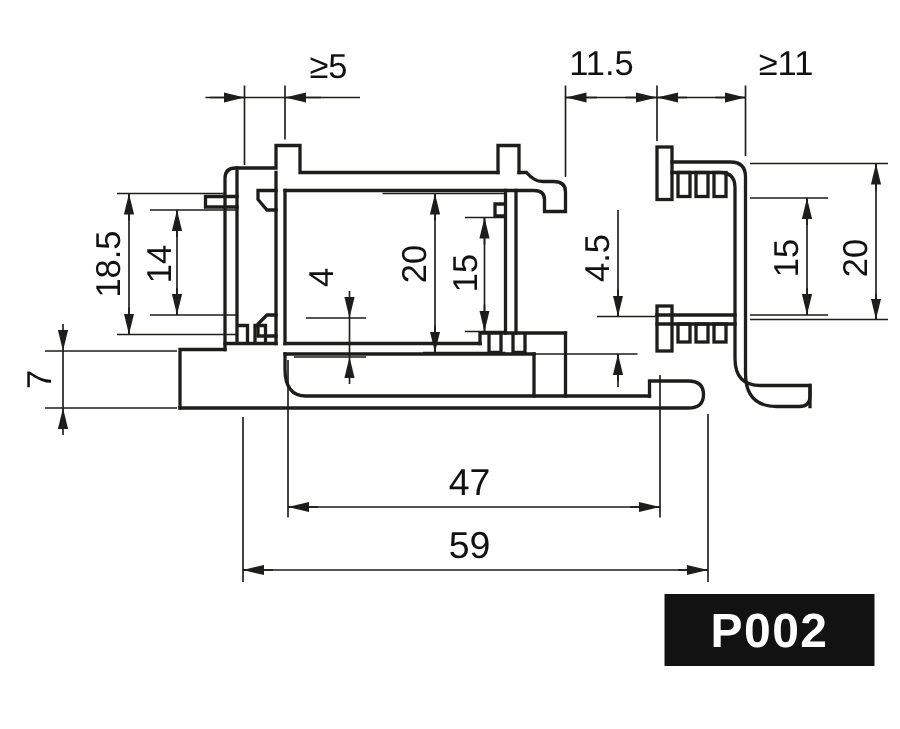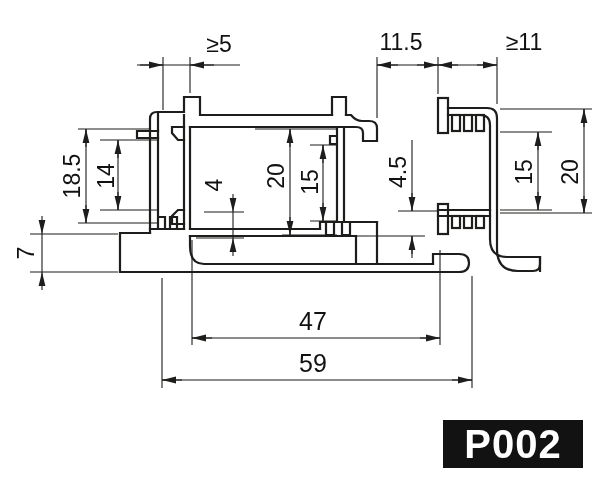--- a/index.html
+++ b/index.html
@@ -3,23 +3,23 @@
 <meta charset="utf-8">
 <style>
   html,body{margin:0;padding:0;background:#fff;}
   #stage{position:relative;width:600px;height:486px;background:#ffffff;overflow:hidden;
          font-family:"Liberation Sans",sans-serif;}
   svg{position:absolute;left:0;top:0;}
   .profile path, .profile rect{fill:none;stroke:#1d1d1b;stroke-width:2.2;stroke-linecap:square;stroke-linejoin:miter;}
   .dims path{fill:none;stroke:#1d1d1b;stroke-width:1.1;stroke-linecap:butt;}
   .dims text{fill:#111;font-family:"Liberation Sans",sans-serif;font-size:23px;text-anchor:middle;}
   text.big{font-size:25px;}
-  .badge{position:absolute;left:443px;top:420px;width:140px;height:48px;background:#121212;
+  .badge{position:absolute;left:443px;top:396px;width:140px;height:48px;background:#121212;
          color:#ffffff;display:flex;align-items:center;justify-content:center;
-         font-weight:bold;font-size:40px;letter-spacing:1px;}
+         font-weight:bold;font-size:32px;letter-spacing:1px;}
 </style>
 </head>
 <body>
 
 <div id="stage">
   <svg width="600" height="486" viewBox="0 0 600 486">
     <defs>
       <marker id="arr" markerUnits="userSpaceOnUse" markerWidth="14" markerHeight="8" viewBox="0 0 14 8" refX="14" refY="4" orient="auto">
         <path d="M14,4 L0,0.6 L0,7.4 Z" fill="#1d1d1b"></path>
       </marker>

